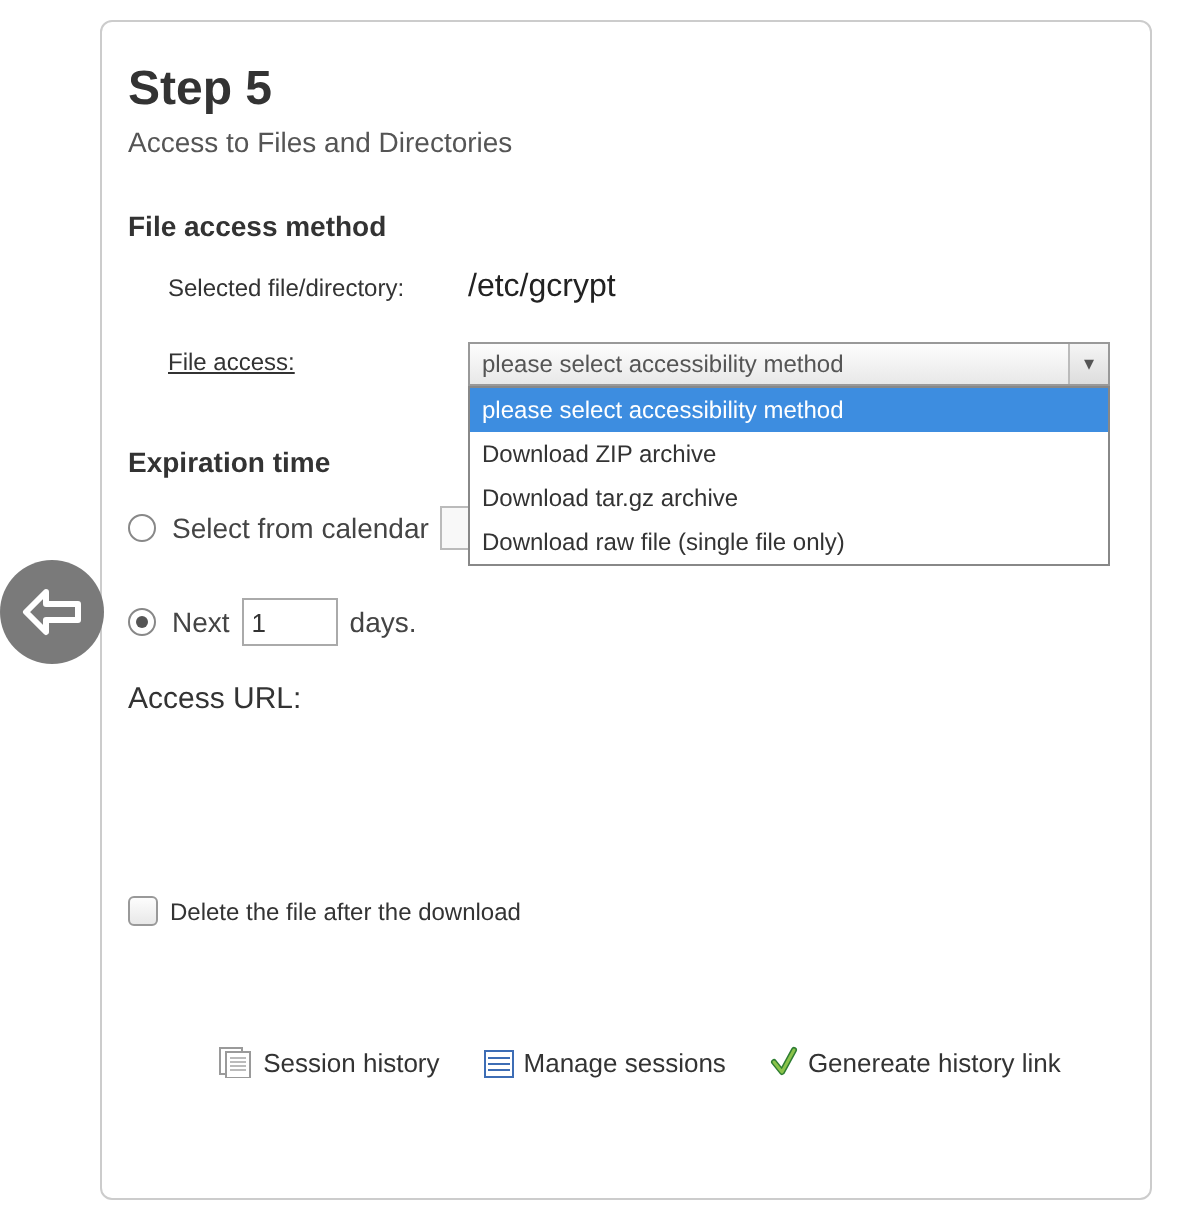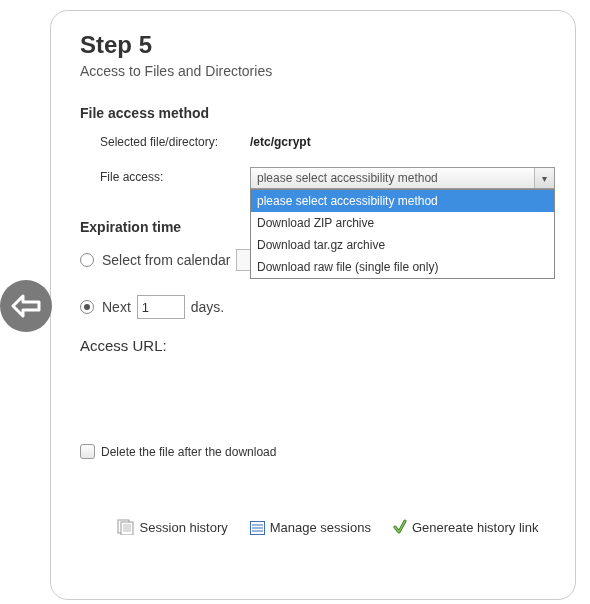--- a/index.html
+++ b/index.html
@@ -14,23 +14,23 @@
     overflow: hidden;
     position: relative;
   }
   .panel {
     position: absolute;
     left: 50px;
     top: 10px;
     width: 526px;
     height: 590px;
     border: 1px solid #ccc;
-    border-radius: 18px;
+    border-radius: 6px;
     background: #fff;
-    padding: 20px 20px 14px 29px;
+    padding: 20px 20px 14px 13px;
   }
   .step-title {
     font-size: 24px;
     font-weight: bold;
     color: #333;
     margin: 0 0 4px 0;
   }
   .step-subtitle {
     font-size: 14px;
     color: #555;
@@ -46,22 +46,22 @@
     align-items: center;
     margin-bottom: 18px;
   }
   .row.selected-row { margin-left: 20px; }
   .lbl {
     font-size: 12px;
     color: #333;
     width: 150px;
   }
   .val {
-    font-size: 12px;
-    font-weight: bold;
+    font-size: 16px;
+    font-weight: normal;
     color: #222;
   }
   .select-wrap {
     position: relative;
     flex: 1;
   }
   .select {
     width: 100%;
     height: 22px;
     border: 1px solid #999;
@@ -214,21 +214,21 @@
   <div class="step-subtitle">Access to Files and Directories</div>
 
   <div class="section-header">File access method</div>
 
   <div class="row selected-row">
     <div class="lbl">Selected file/directory:</div>
     <div class="val">/etc/gcrypt</div>
   </div>
 
   <div class="row selected-row" style="margin-bottom:30px; align-items:flex-start;">
-    <div class="lbl" style="margin-top:3px;">File access:</div>
+    <div class="lbl" style="margin-top:3px;text-decoration:underline;">File access:</div>
     <div class="select-wrap">
       <div class="select">
         <span>please select accessibility method</span>
         <span class="chev">▾</span>
       </div>
       <div class="dropdown-list">
         <div class="opt selected">please select accessibility method</div>
         <div class="opt">Download ZIP archive</div>
         <div class="opt">Download tar.gz archive</div>
         <div class="opt">Download raw file (single file only)</div>

